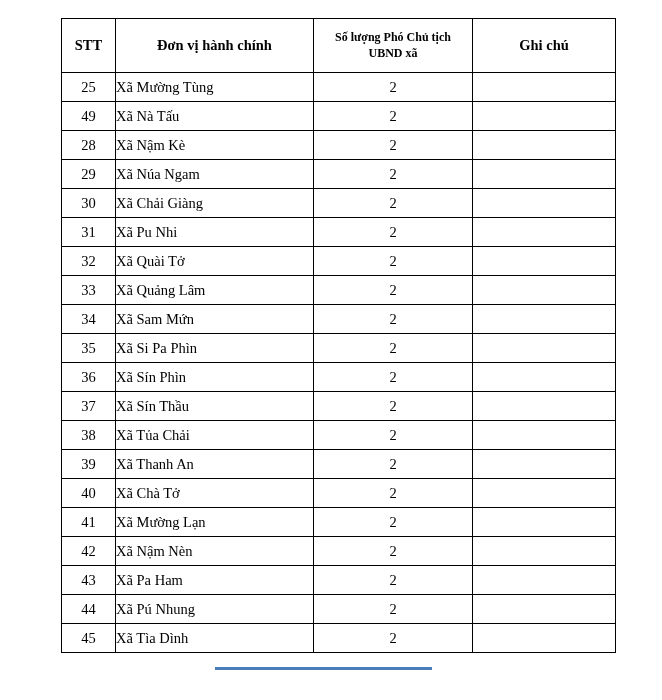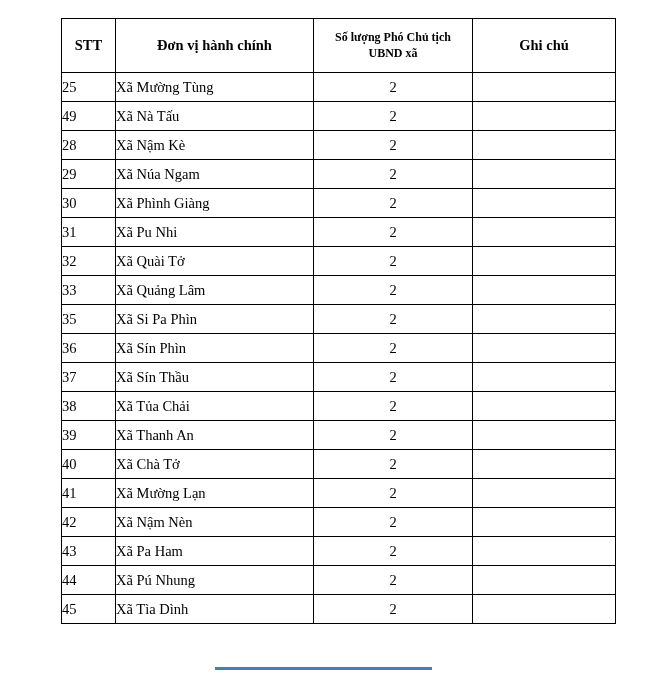--- a/index.html
+++ b/index.html
@@ -61,21 +61,21 @@
   thead th.h-count {
     font-size: 12px;
     line-height: 1.3;
   }
 
   tbody td {
     height: 28px;
   }
 
   td.cell-stt {
-    text-align: left;
+    text-align: center;
     font-size: 14.5px;
   }
 
   td.cell-unit {
     text-align: left;
     padding-left: 8px;
     font-size: 14.5px;
     margin-left: 48px;
   }
 
@@ -141,39 +141,45 @@
             <td class="cell-note"></td>
           </tr>
           <tr>
             <td class="cell-stt">29</td>
             <td class="cell-unit">Xã Núa Ngam</td>
             <td class="cell-count">2</td>
             <td class="cell-note"></td>
           </tr>
           <tr>
             <td class="cell-stt">30</td>
-            <td class="cell-unit">Xã Phình Giàng</td>
+            <td class="cell-unit">Xã Chải Giàng</td>
             <td class="cell-count">2</td>
             <td class="cell-note"></td>
           </tr>
           <tr>
             <td class="cell-stt">31</td>
             <td class="cell-unit">Xã Pu Nhi</td>
             <td class="cell-count">2</td>
             <td class="cell-note"></td>
           </tr>
           <tr>
             <td class="cell-stt">32</td>
             <td class="cell-unit">Xã Quài Tở</td>
             <td class="cell-count">2</td>
             <td class="cell-note"></td>
           </tr>
           <tr>
             <td class="cell-stt">33</td>
             <td class="cell-unit">Xã Quảng Lâm</td>
+            <td class="cell-count">2</td>
+            <td class="cell-note"></td>
+          </tr>
+          <tr>
+            <td class="cell-stt">34</td>
+            <td class="cell-unit">Xã Sam Mứn</td>
             <td class="cell-count">2</td>
             <td class="cell-note"></td>
           </tr>
           <tr>
             <td class="cell-stt">35</td>
             <td class="cell-unit">Xã Si Pa Phìn</td>
             <td class="cell-count">2</td>
             <td class="cell-note"></td>
           </tr>
           <tr>

